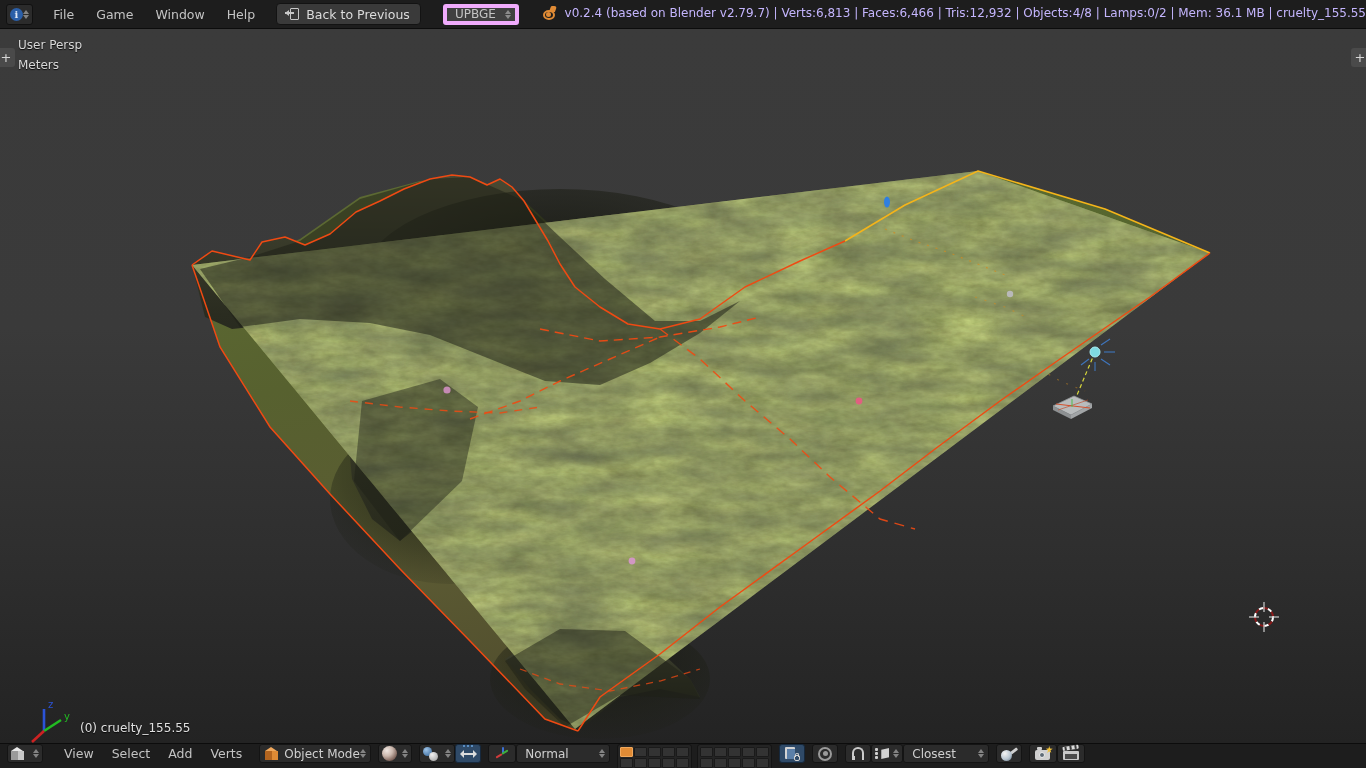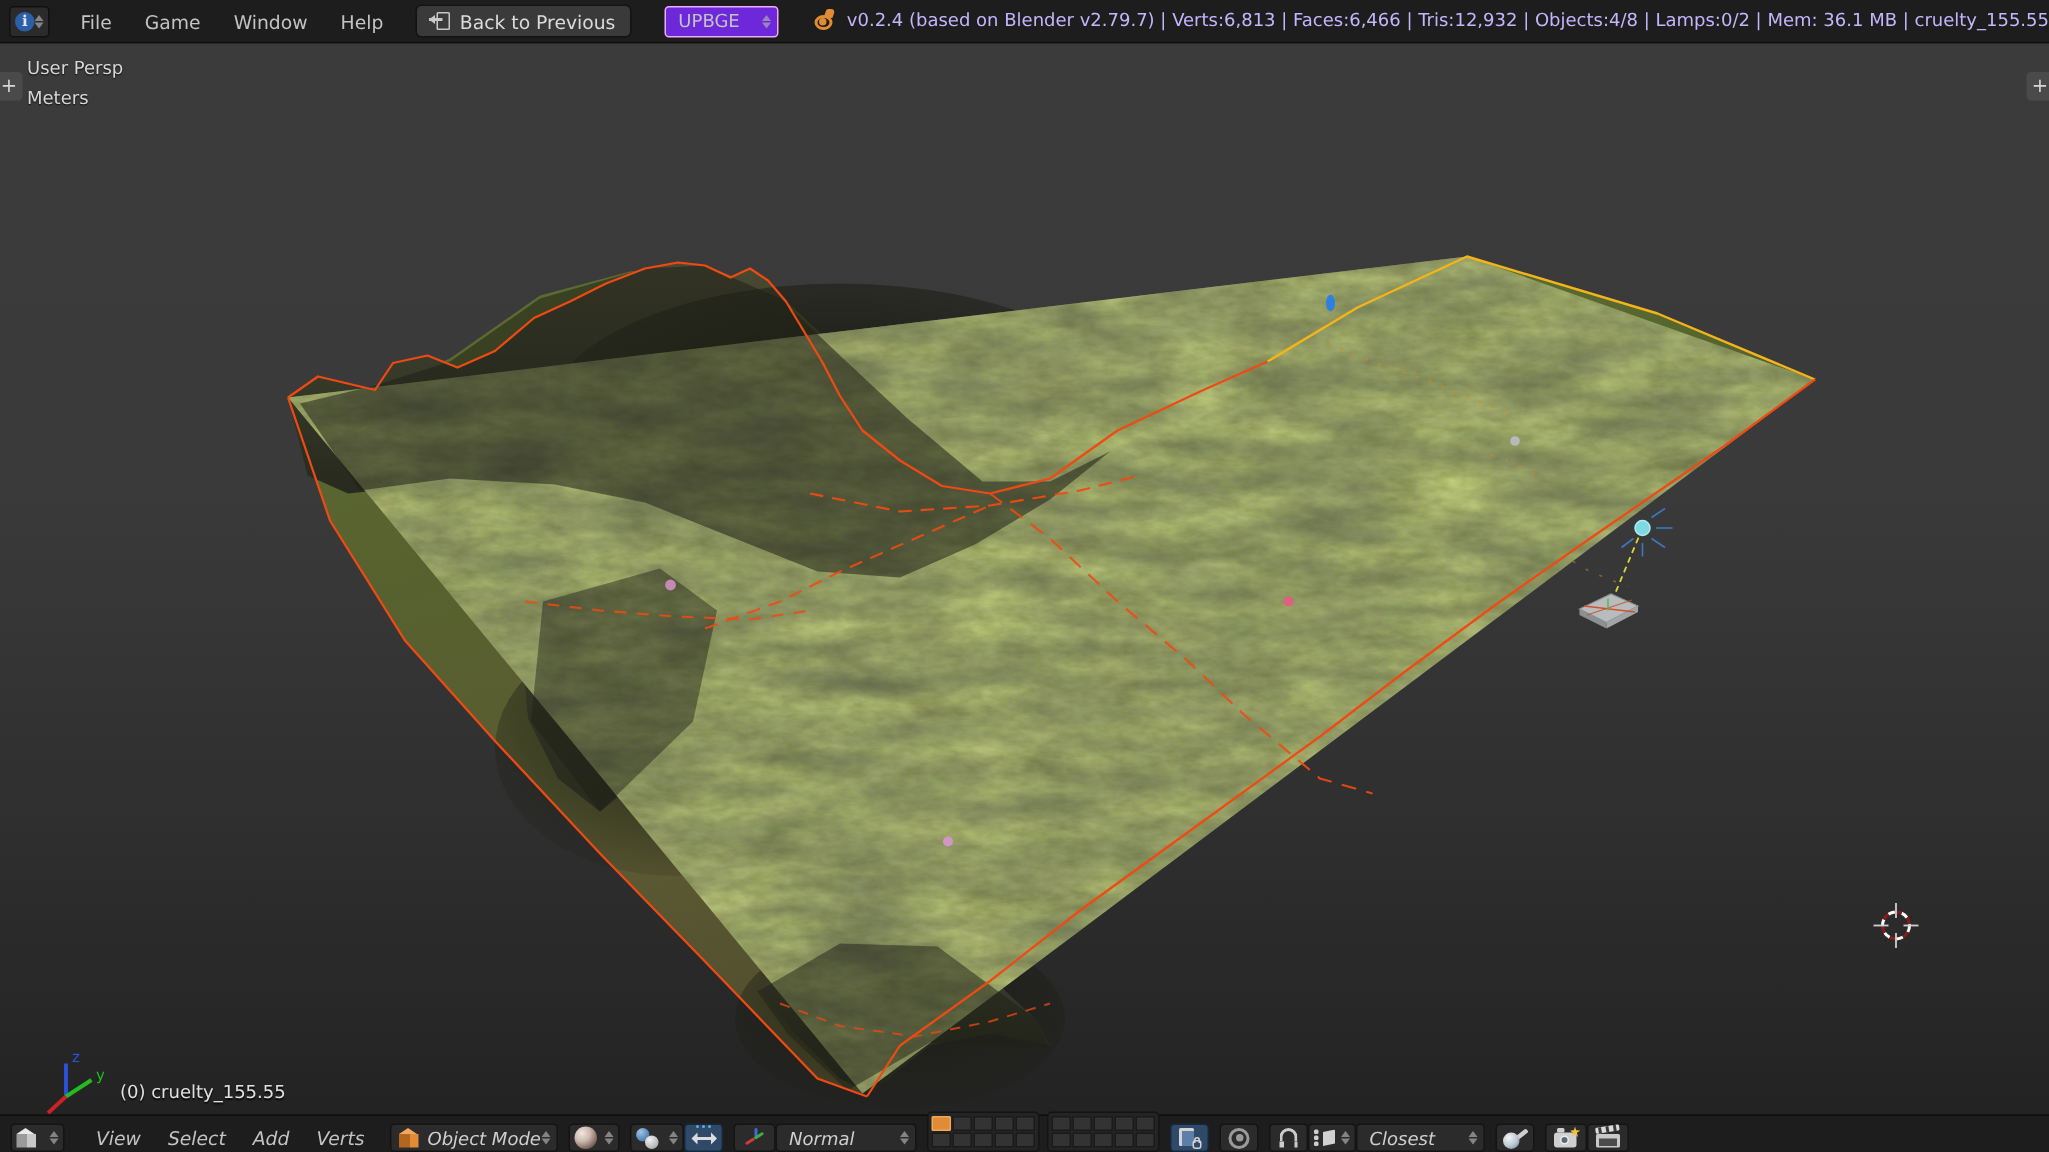--- a/index.html
+++ b/index.html
@@ -50,21 +50,21 @@
   }
   .icon-back { width: 14px; height: 12px; position: relative; display:block; }
   .icon-back .bx { position:absolute; right:0; top:0; width:9px; height:12px;
     border:1.5px solid #c8c8c8; border-radius:1px; }
   .icon-back .ar { position:absolute; left:0; top:4px; width:9px; height:2px; background:#c8c8c8; }
   .icon-back .ah { position:absolute; left:0; top:2px; width:0; height:0;
     border-top:3px solid transparent; border-bottom:3px solid transparent; border-right:4px solid #c8c8c8; }
 
   .engine-select {
     width: 104px; height: 21px; margin-left: 22px;
-    background: #6d28d9; border: 1px solid #f0abfc; border-radius: 3px;
+    background: #404040; border: 4px solid #f0abfc; border-radius: 3px;
     display: flex; align-items: center; justify-content: space-between;
     padding: 0 4px 0 8px; color: #c4c4c4; font-size: 12px;
   }
 
   #status-strip {
     display: flex; align-items: flex-start; gap: 8px; margin-left: 22px;
     color: #c4b5fd; font-size: 12px; white-space: nowrap;
   }
   .blender-logo { width: 16px; height: 16px; position: relative; flex: none; }
   .blender-logo .ring { position:absolute; left:2px; top:4px; width:12px; height:10px;
@@ -96,21 +96,21 @@
     color: #d6d6d6; font-size: 13px; line-height: 19px; text-align: center;
     font-family: "DejaVu Sans", sans-serif;
   }
   #tab-left  { left: -3px; top: 19px; border-radius: 0 3px 3px 0; }
   #tab-right { right: -3px; top: 19px; border-radius: 3px 0 0 3px; }
 
   
   #bottombar {
     position: absolute; bottom: 0; left: 0; width: 1366px; height: 25px;
     background: #1d1d1d; border-top: 1px solid #0c0c0c;
-    display: flex; align-items: flex-end; gap: 0; font-style: italic;
+    display: flex; align-items: flex-start; gap: 0;
   }
   .ctl {
     height: 19px; display: flex; align-items: center;
     background: #2b2b2b; border: 1px solid #141414; border-radius: 3px;
   }
   .seg-gap { width: 7px; }
   .bb-menu { color: #c3c3c3; font-size: 12.5px; padding: 2px 9px; border-radius: 3px; }
 
   .cube-ico { width: 13px; height: 13px; position: relative; display:inline-block; }
   .cube-ico span { position:absolute; display:block; }

